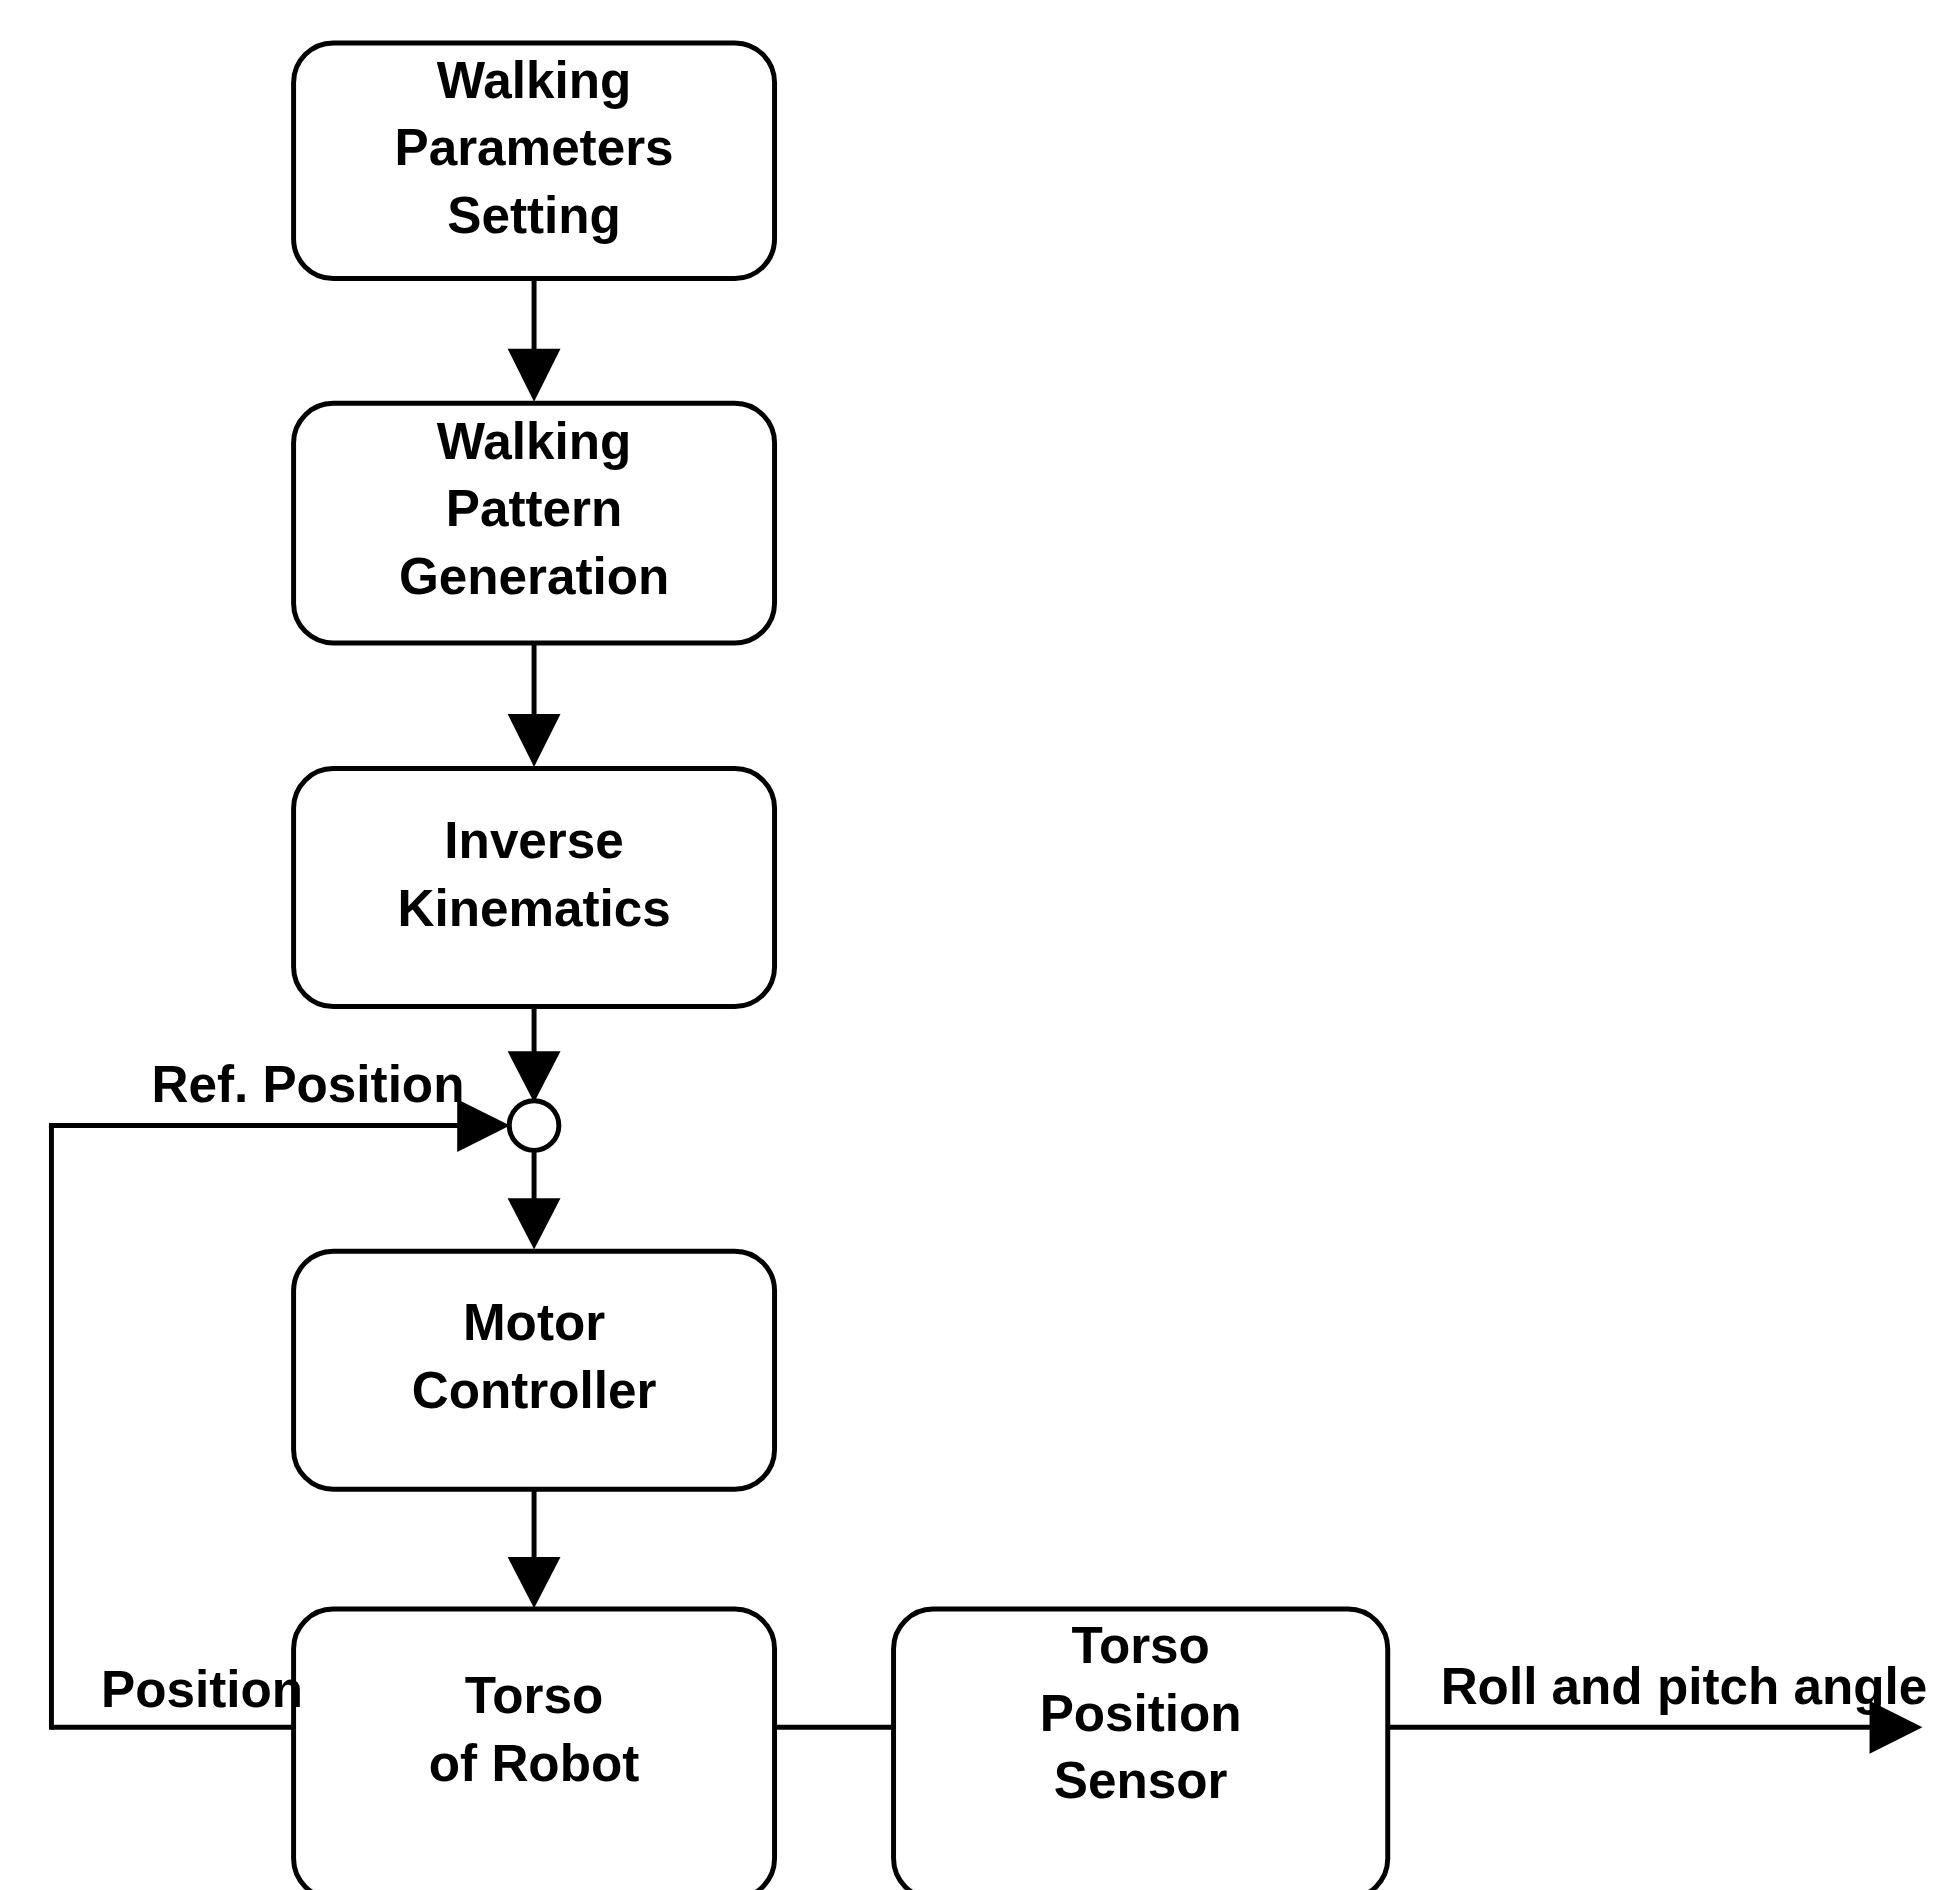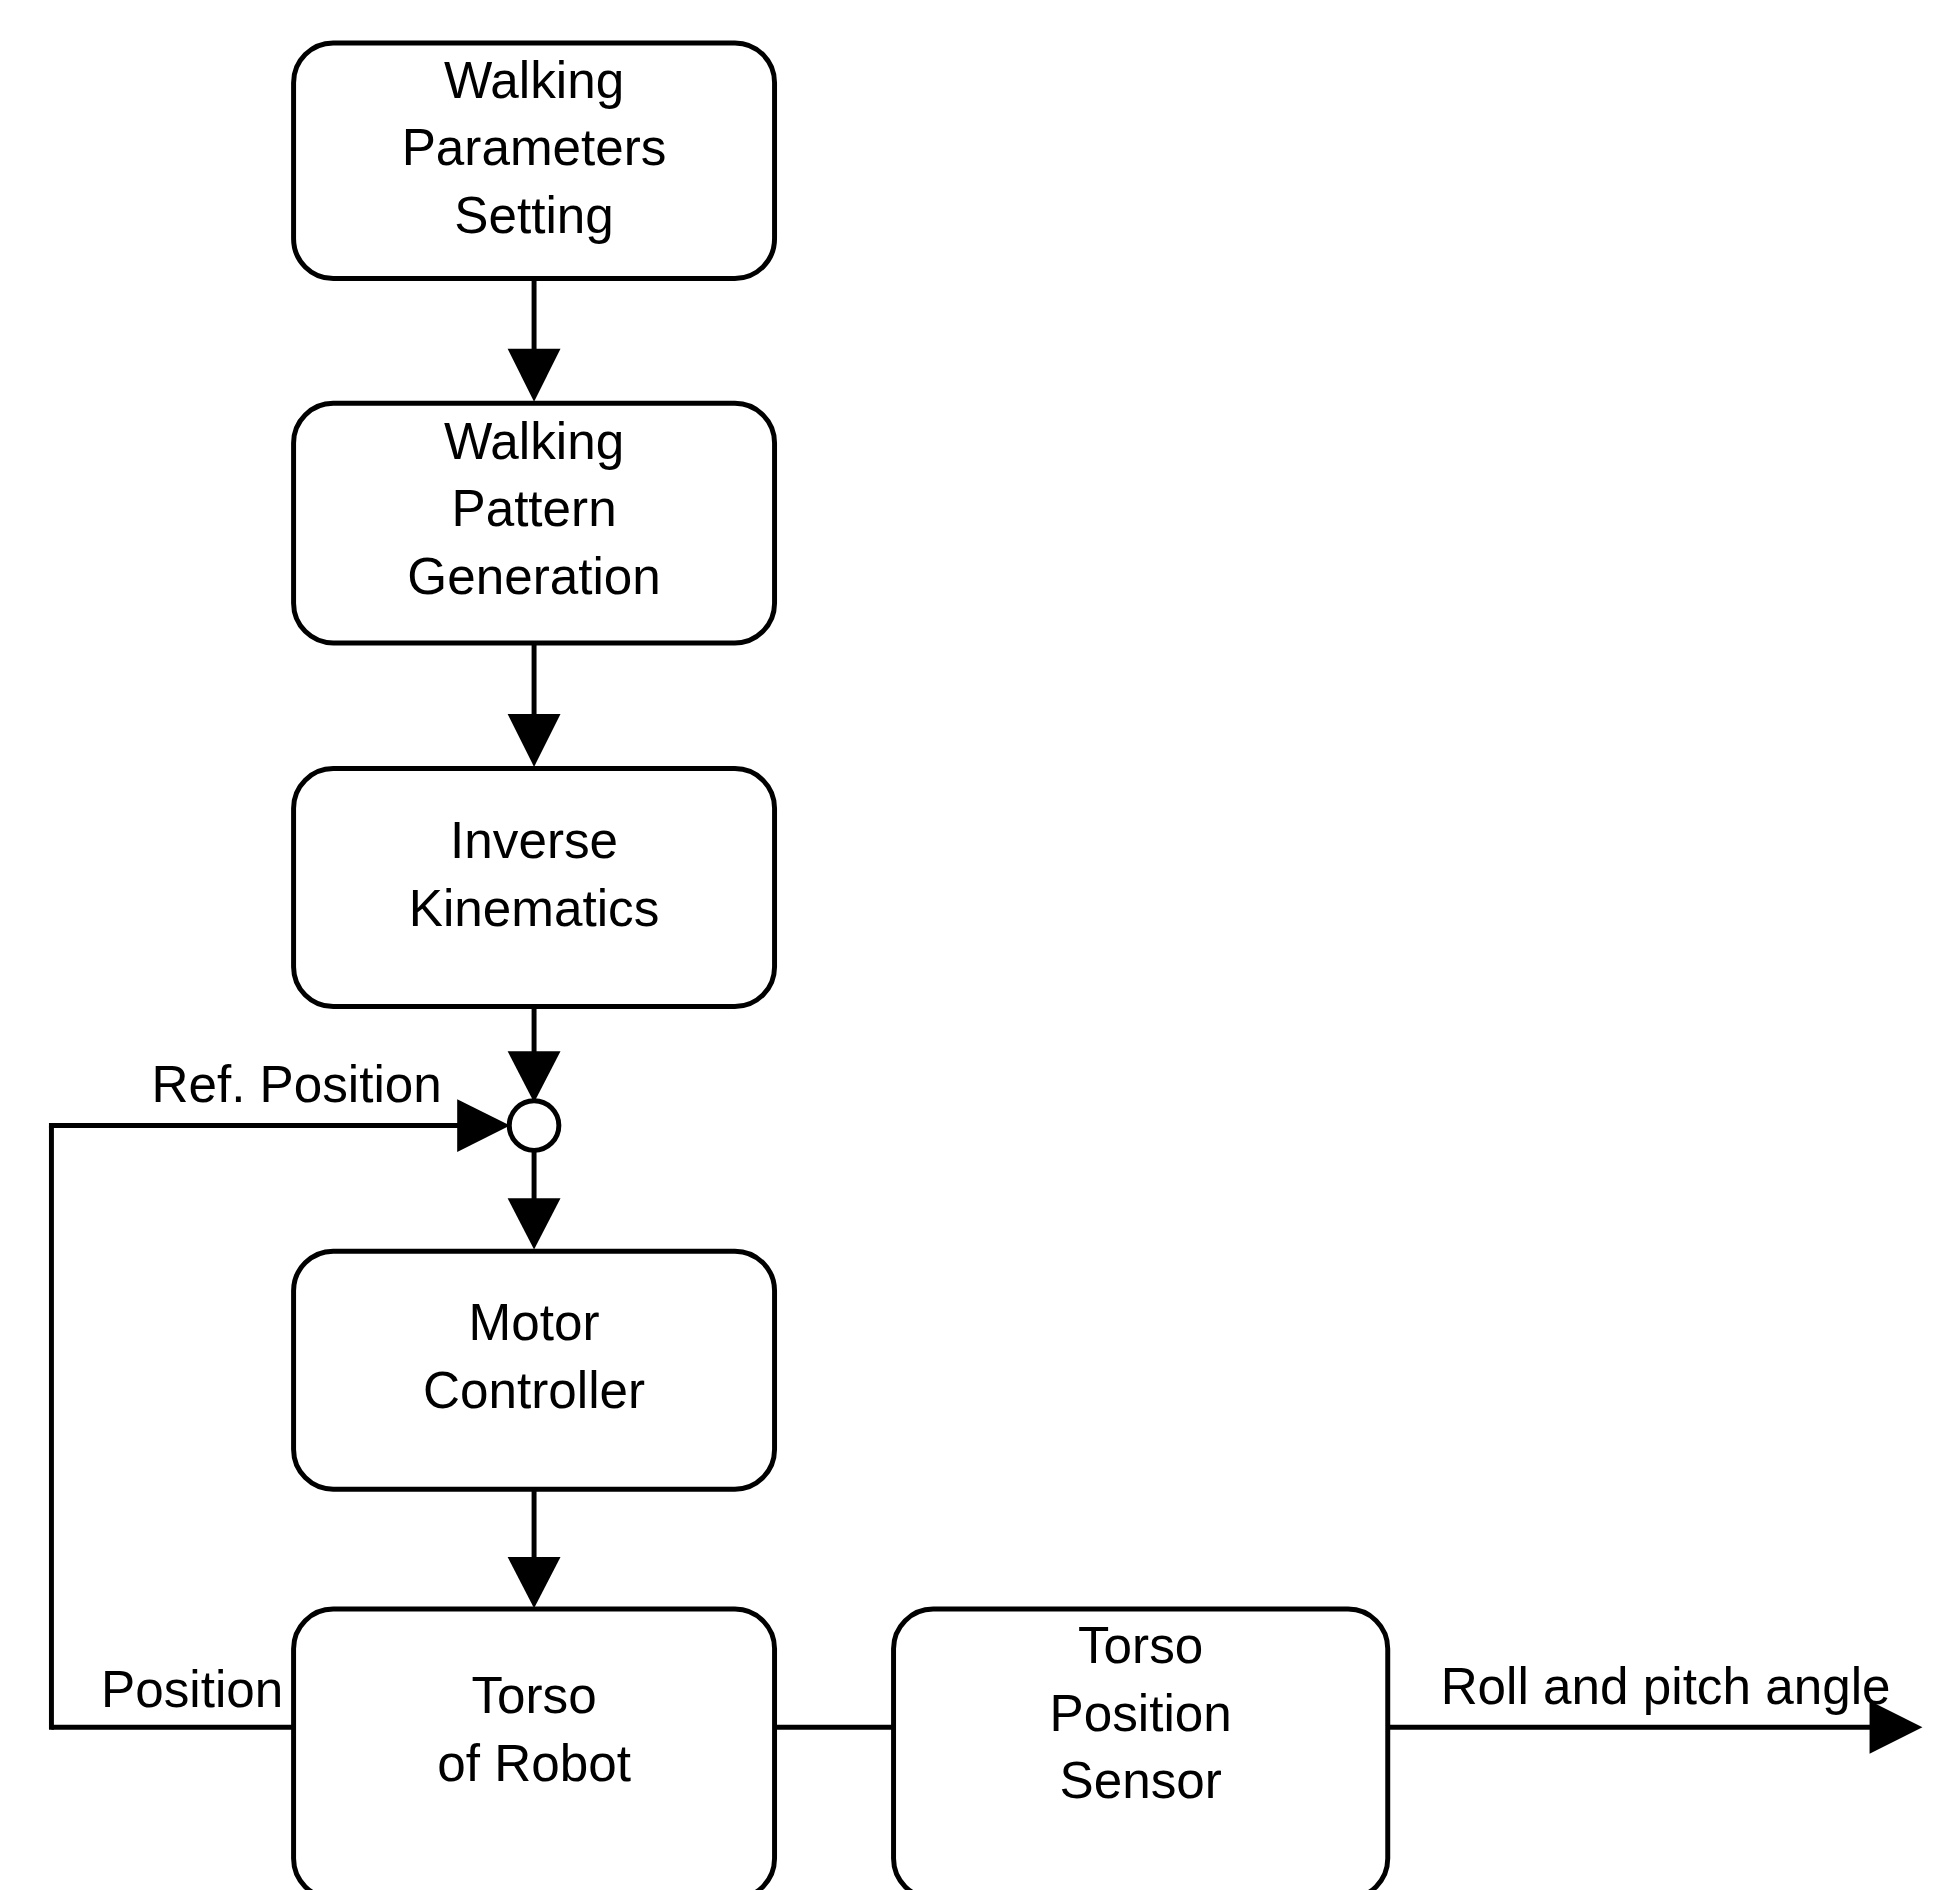--- a/index.html
+++ b/index.html
@@ -12,20 +12,21 @@
     width: 1959px;
     height: 1890px;
     font-family: "Liberation Sans", sans-serif;
     overflow: hidden;
   }
   #diagram-root {
     position: relative;
     width: 1959px;
     height: 1848px;
     background: #ffffff;
+    font-weight: bold;
   }
   svg#flow {
     display: block;
     width: 1959px;
     height: 1890px;
   }
   .blk-shape {
     fill: #ffffff;
     stroke: #000000;
     stroke-width: 6;

